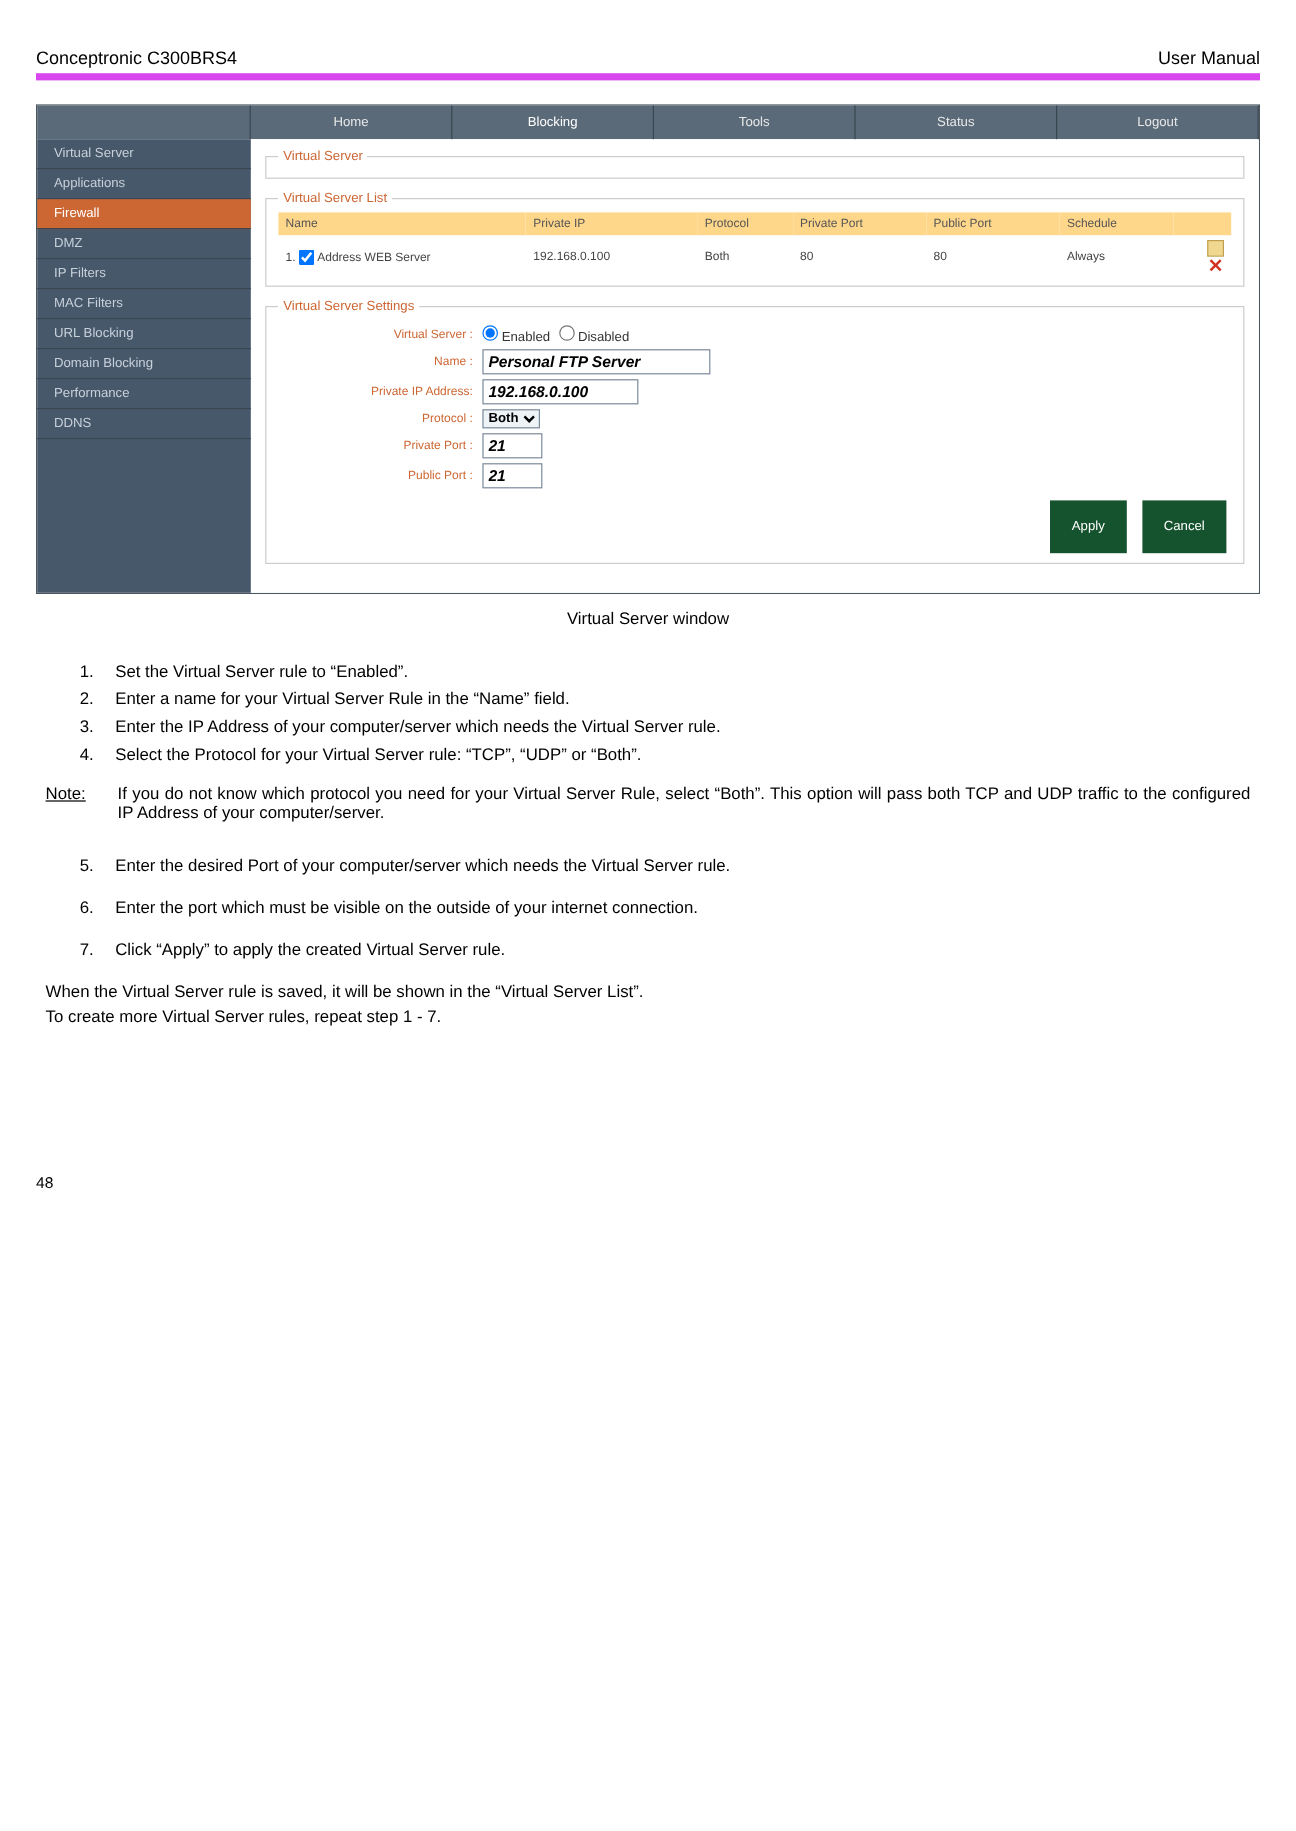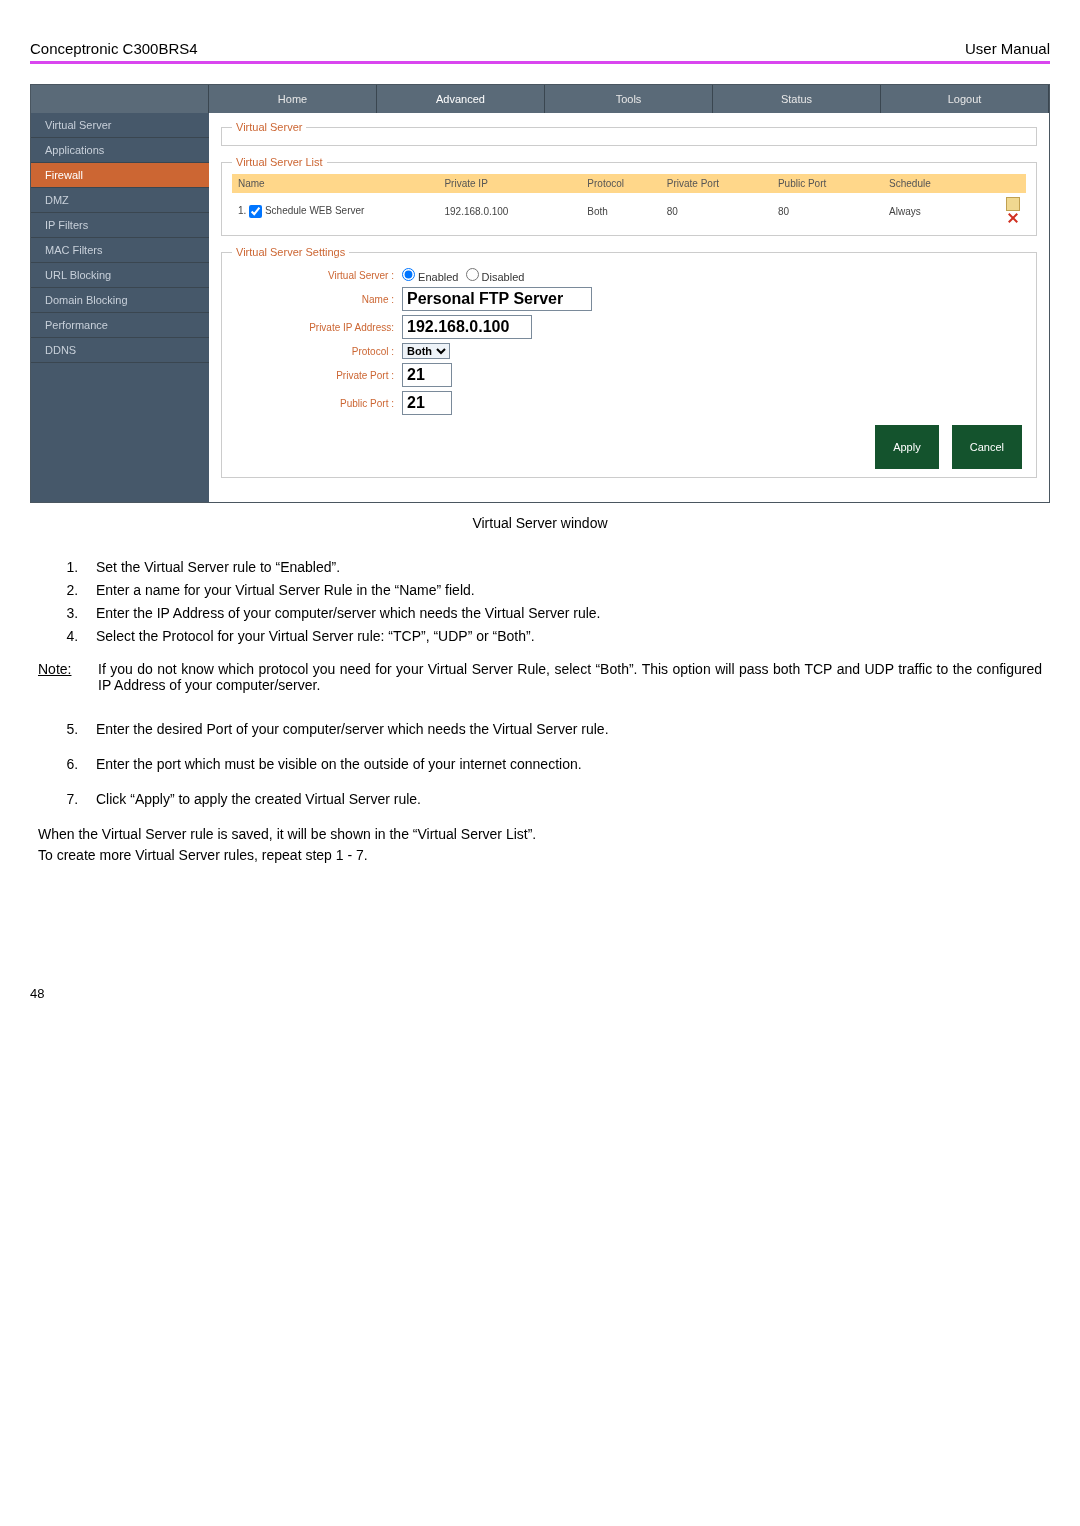--- a/index.html
+++ b/index.html
@@ -6,21 +6,21 @@
     body {
       font-family: Verdana, Arial, sans-serif;
       background: #fff;
       width: 1080px;
       margin: 0 auto;
       padding: 40px 30px;
     }
     .header-row {
       display: flex;
       justify-content: space-between;
-      border-bottom: 3px solid #d946ef;
+      border-bottom: 6px solid #d946ef;
       padding-bottom: 4px;
       margin-bottom: 20px;
       font-size: 15px;
       gap: 42px;
     }
     .router-ui {
       border: 1px solid #4a5660;
     }
     .topnav {
       display: flex;
@@ -100,22 +100,23 @@
       width: 170px;
       text-align: right;
       color: #cc6633;
       font-size: 10px;
       padding-right: 8px;
     }
     .settings-row .ctl { font-size: 11px; }
     .settings-row input[type=text] {
       border: 1px solid #7a8a9a;
       padding: 2px 4px;
-      font-size: 16px;
+      font-size: 13px;
       font-family: Arial,sans-serif;
+      font-style: italic;
     }
     .settings-row select {
       border: 1px solid #7a8a9a;
       font-size: 11px;
       font-weight: bold;
       background: #eef3f8;
     }
     .btn-row {
       text-align: right;
       padding: 6px 4px 2px 0;
@@ -165,21 +166,21 @@
 
 <div class="header-row">
   <span>Conceptronic C300BRS4</span>
   <span>User Manual</span>
 </div>
 
 <div class="router-ui">
   <div class="topnav">
     <div class="spacer"></div>
     <div class="tab">Home</div>
-    <div class="tab active">Advanced</div>
+    <div class="tab active">Blocking</div>
     <div class="tab">Tools</div>
     <div class="tab">Status</div>
     <div class="tab">Logout</div>
   </div>
   <div class="main">
     <div class="sidebar">
       <div class="item">Virtual Server</div>
       <div class="item">Applications</div>
       <div class="item active">Firewall</div>
       <div class="item">DMZ</div>
@@ -206,21 +207,21 @@
             <th style="width:10%;">Protocol</th>
             <th style="width:14%;">Private Port</th>
             <th style="width:14%;">Public Port</th>
             <th style="width:12%;">Schedule</th>
             <th style="width:6%;"></th>
           </tr>
           <tr>
             <td>
               <span>1.</span>
               <input type="checkbox" checked="" style="vertical-align: middle;">
-              <span>Schedule WEB Server</span>
+              <span>Address WEB Server</span>
             </td>
             <td>192.168.0.100</td>
             <td>Both</td>
             <td>80</td>
             <td>80</td>
             <td>Always</td>
             <td style="text-align:right;">
               <span class="icon-btn icon-edit"></span>
               <span class="icon-btn icon-delete"></span>
             </td>

